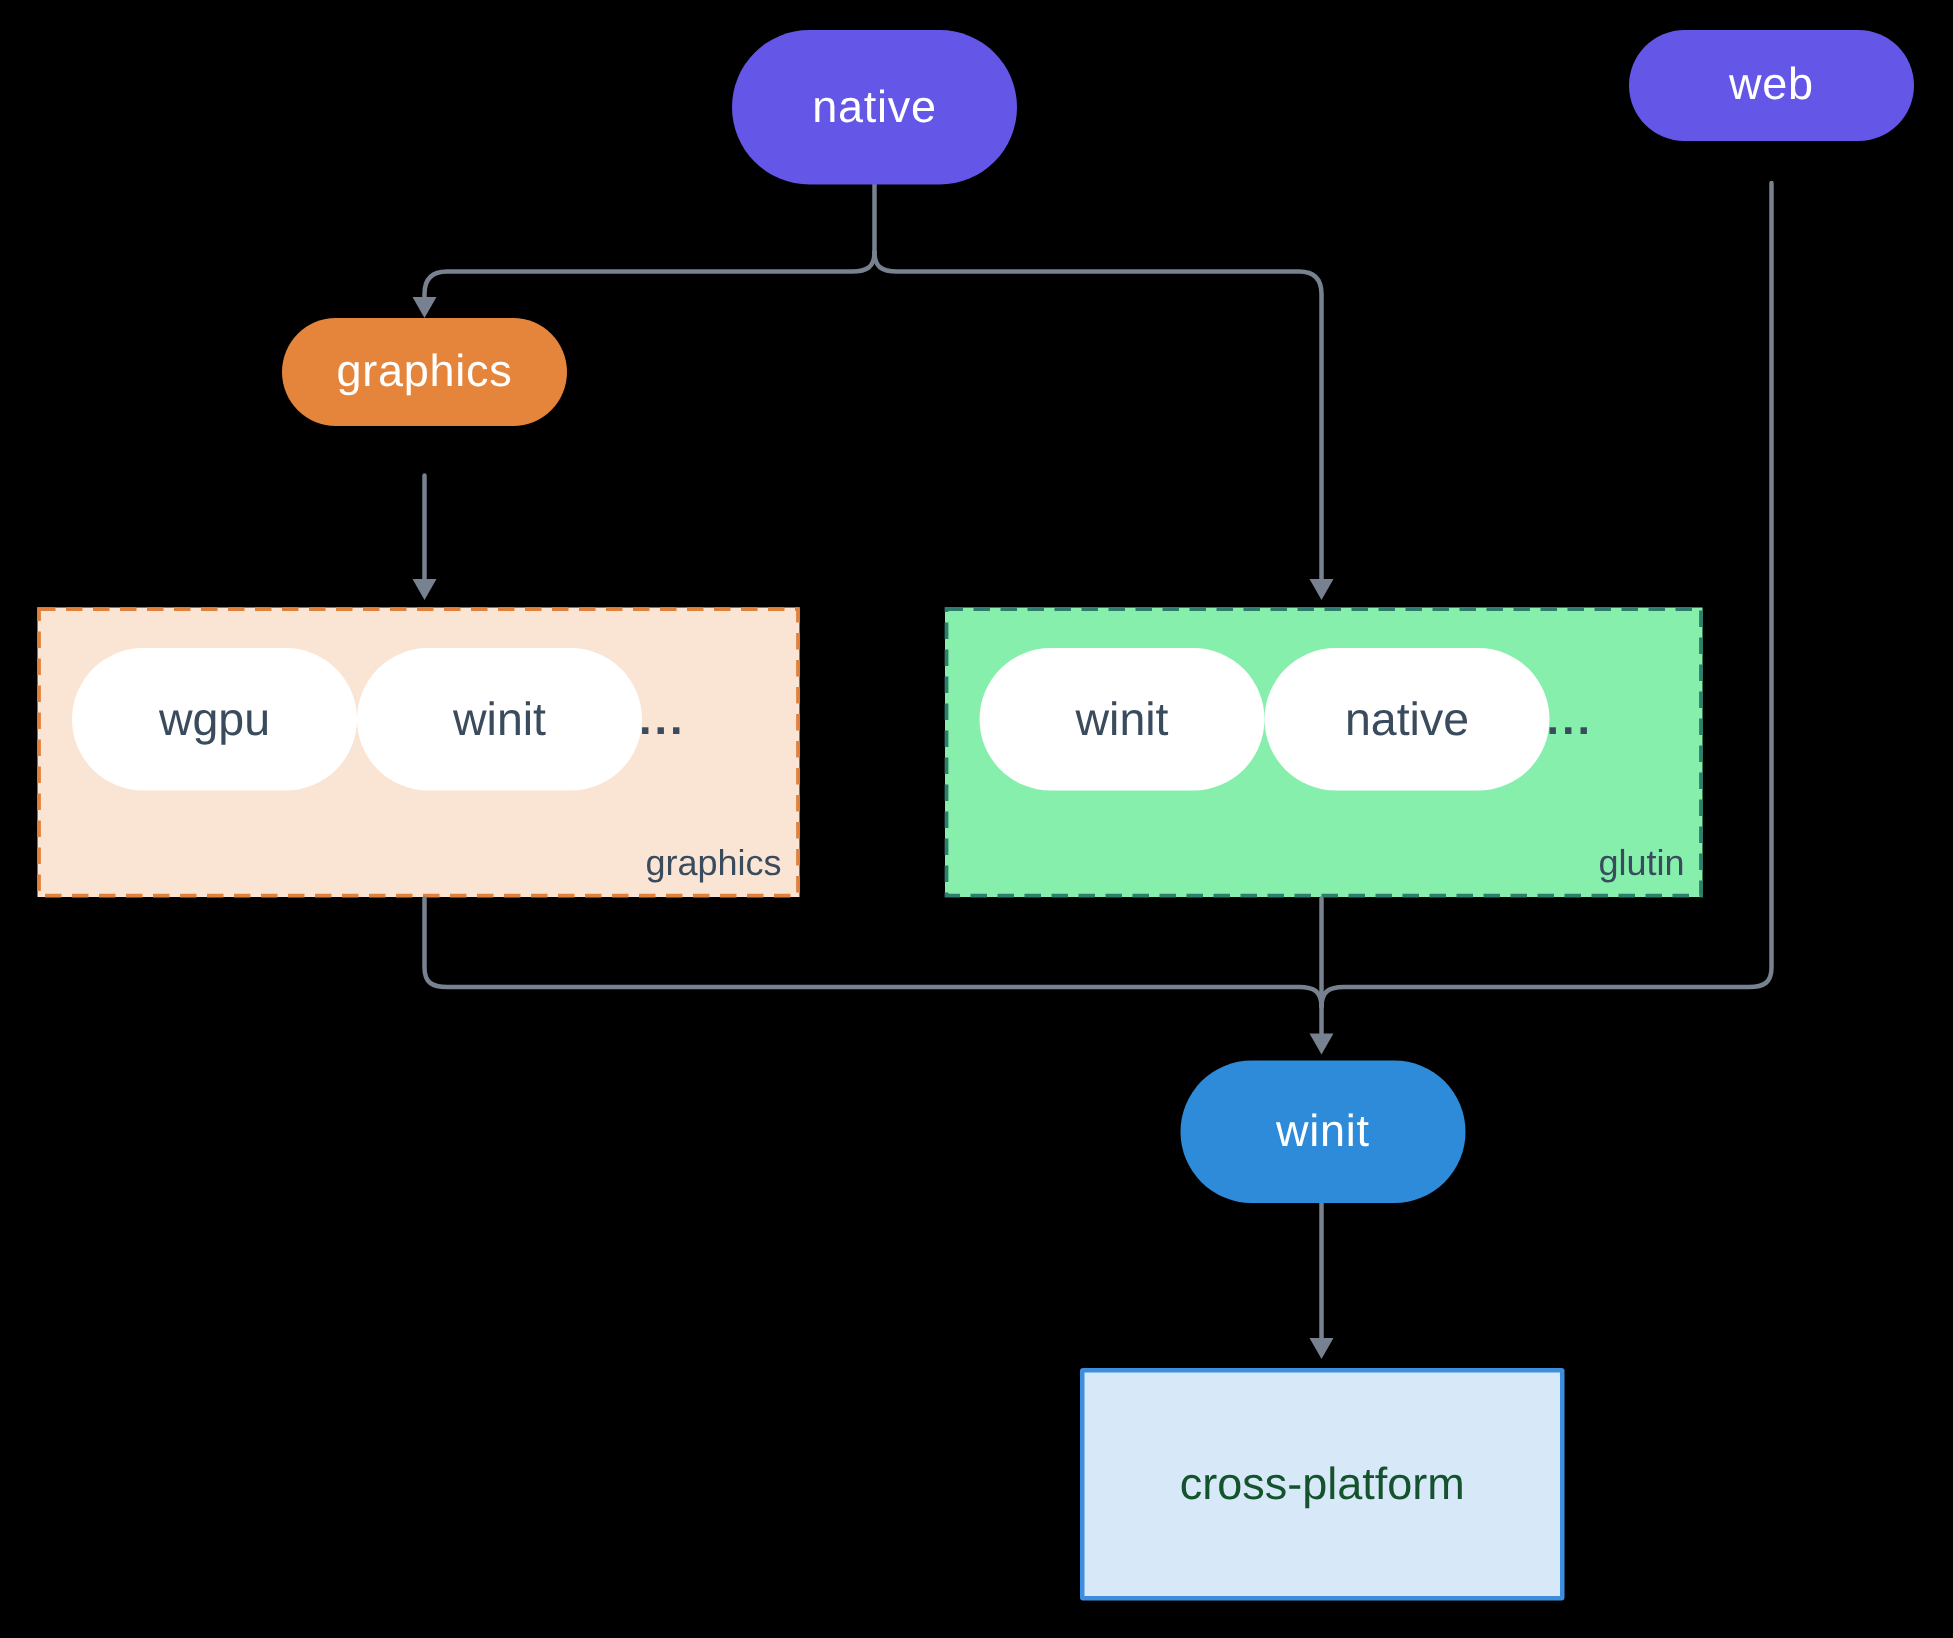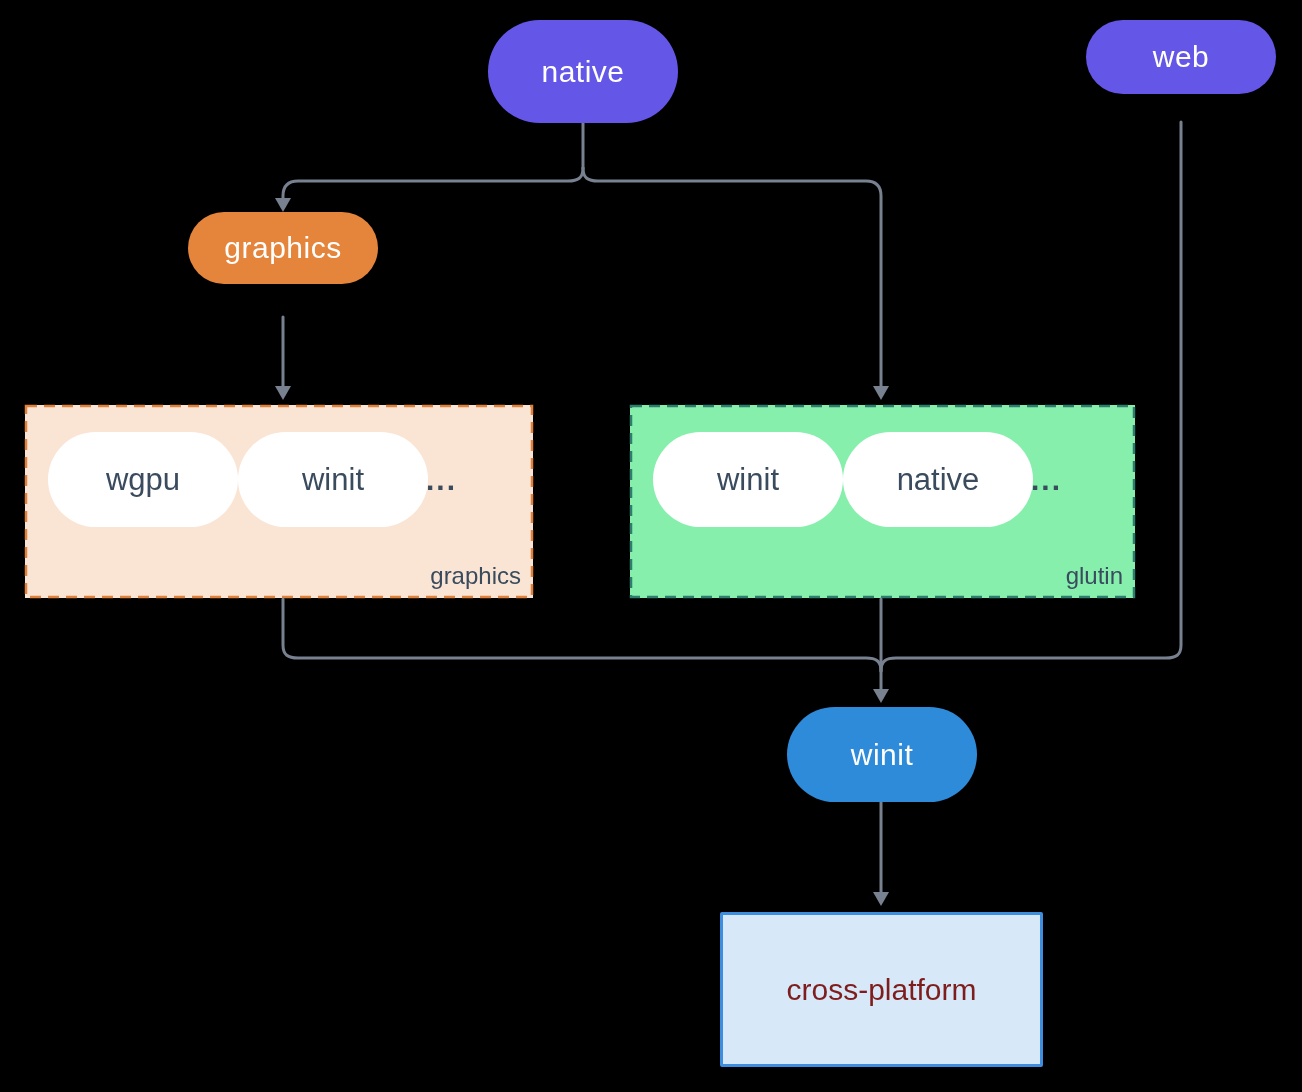--- a/index.html
+++ b/index.html
@@ -87,21 +87,21 @@
     position: absolute;
     left: 720px; top: 912px; width: 323px; height: 155px;
     box-sizing: border-box;
     background: #D7E8F8;
     border: 3px solid #3E8EDF;
     border-radius: 2px;
     display: flex;
     flex-direction: column;
     align-items: center;
     justify-content: center;
-    color: #7f1d1d;
+    color: #14532d;
     font-size: 30px;
     line-height: 46px;
   }
 
   
   #connector-layer {
     position: absolute;
     left: 0; top: 0;
     width: 1302px; height: 1092px;
     pointer-events: none;

